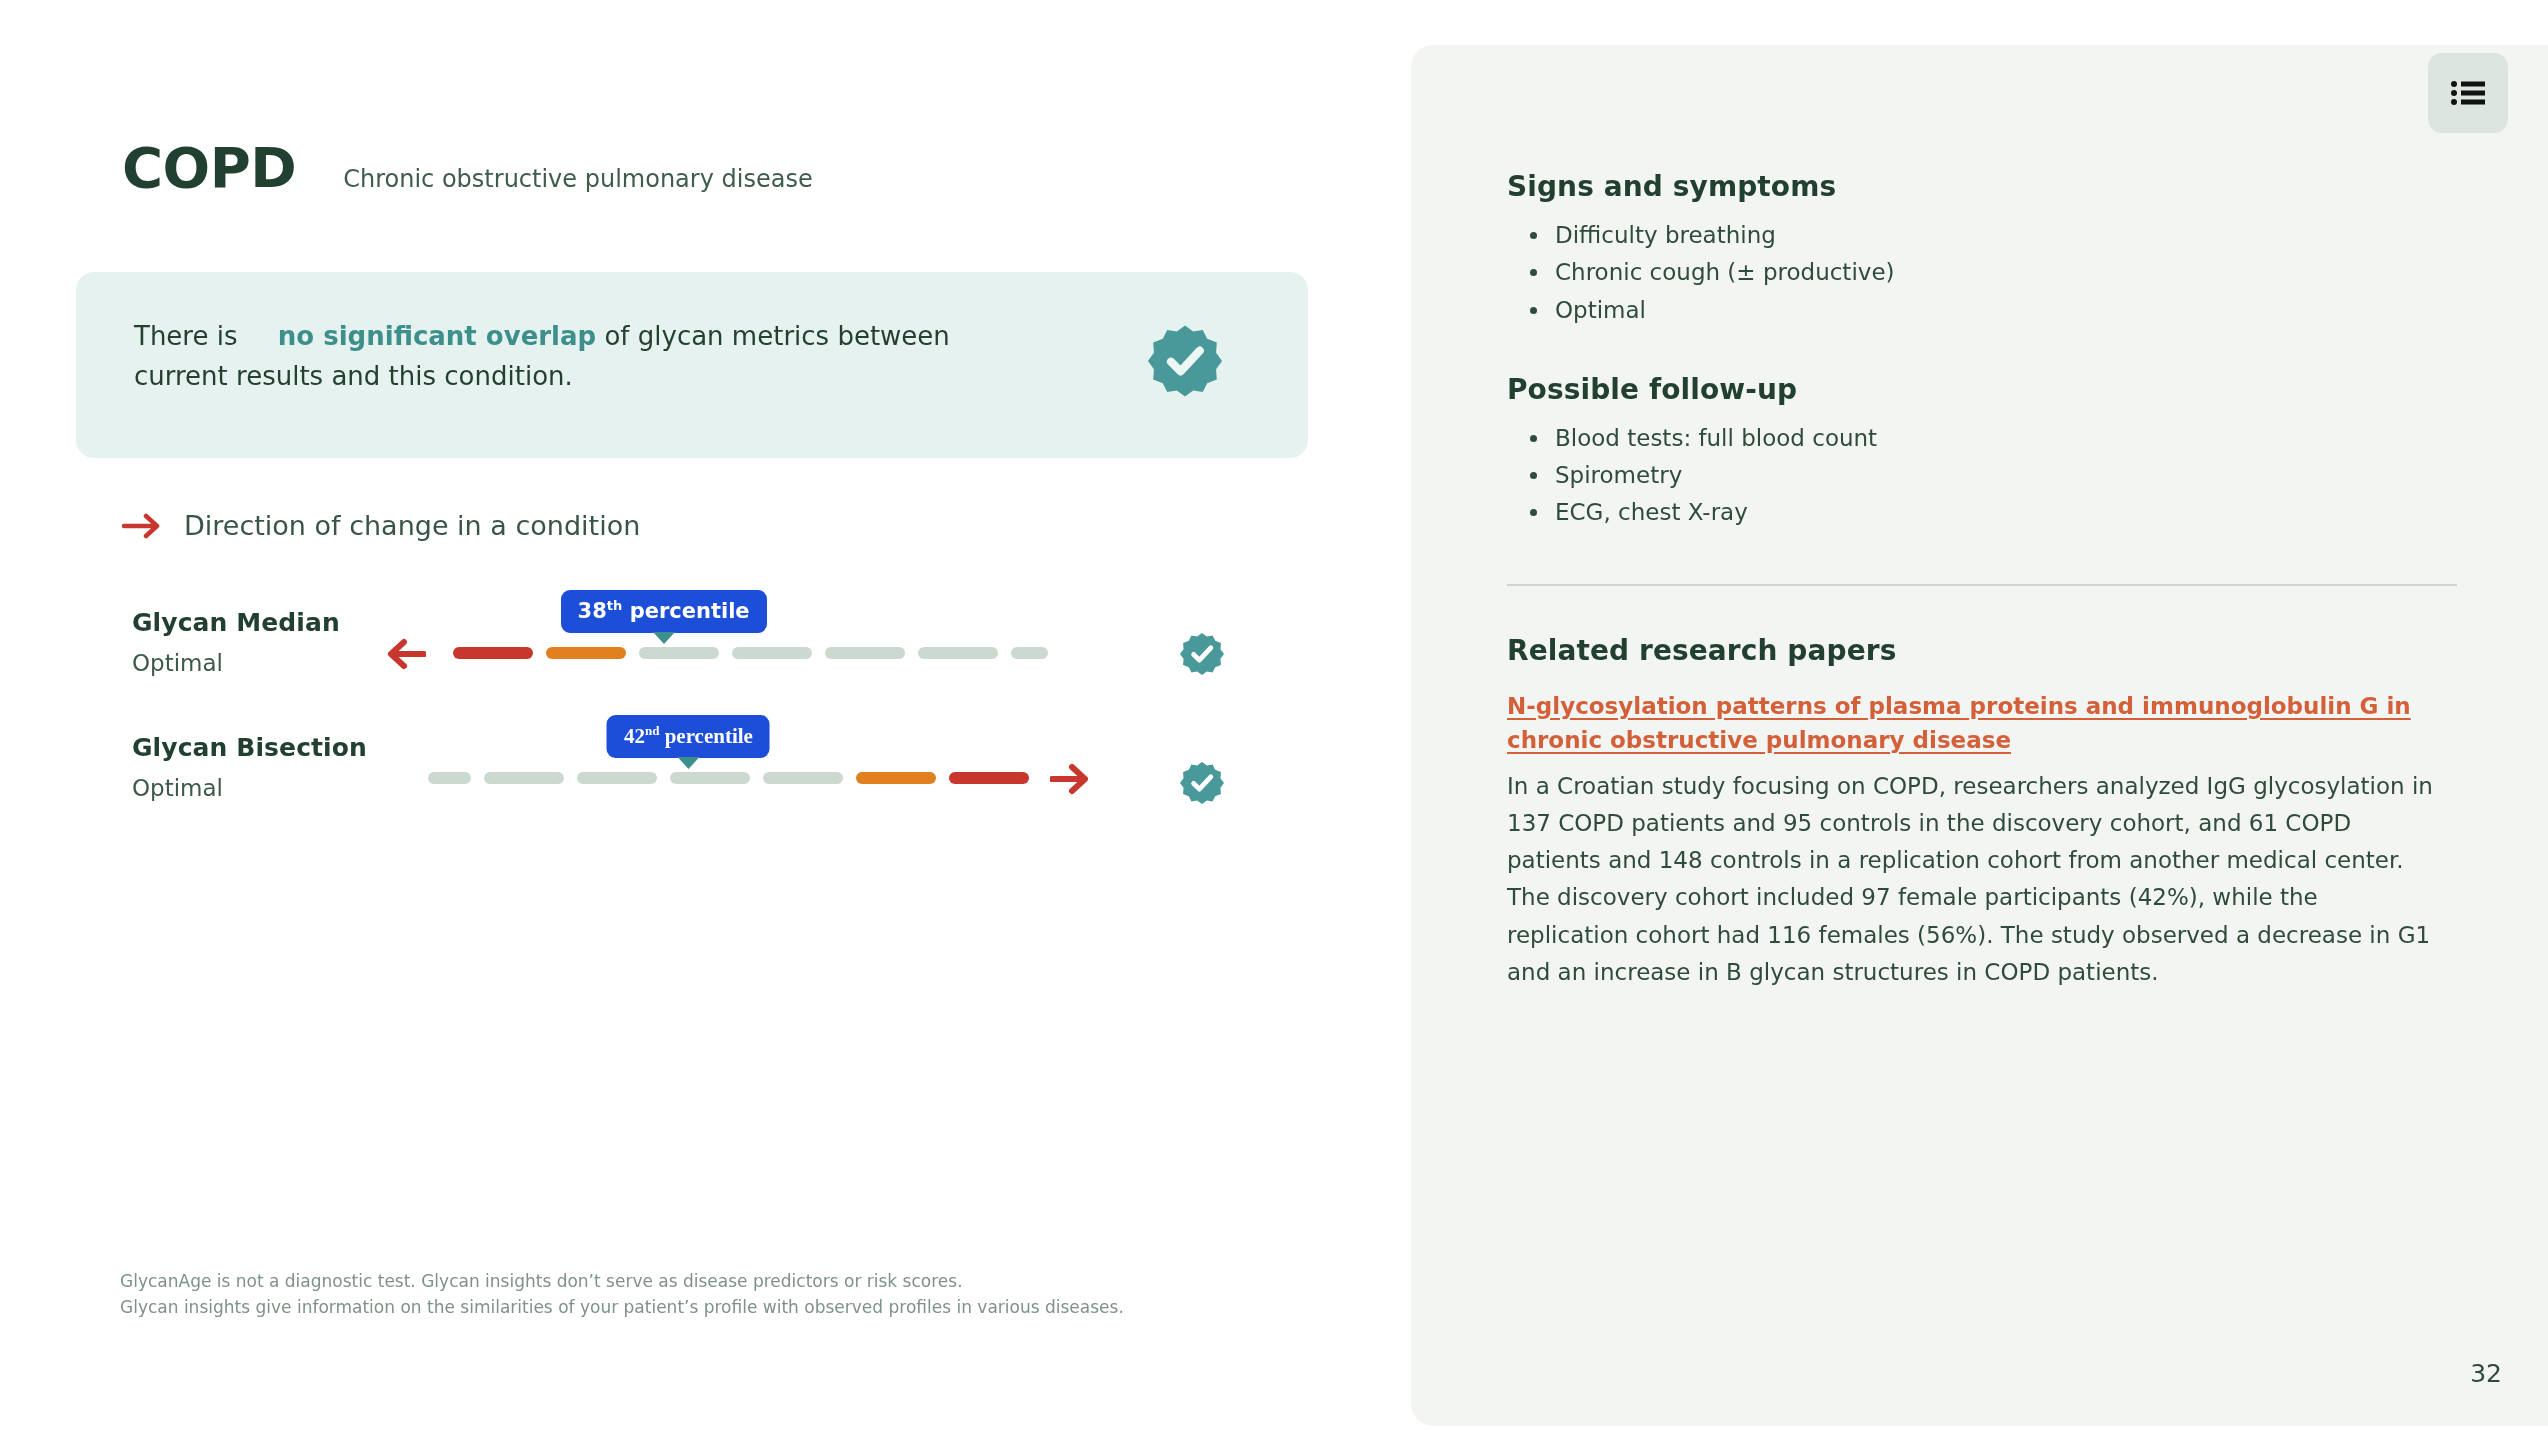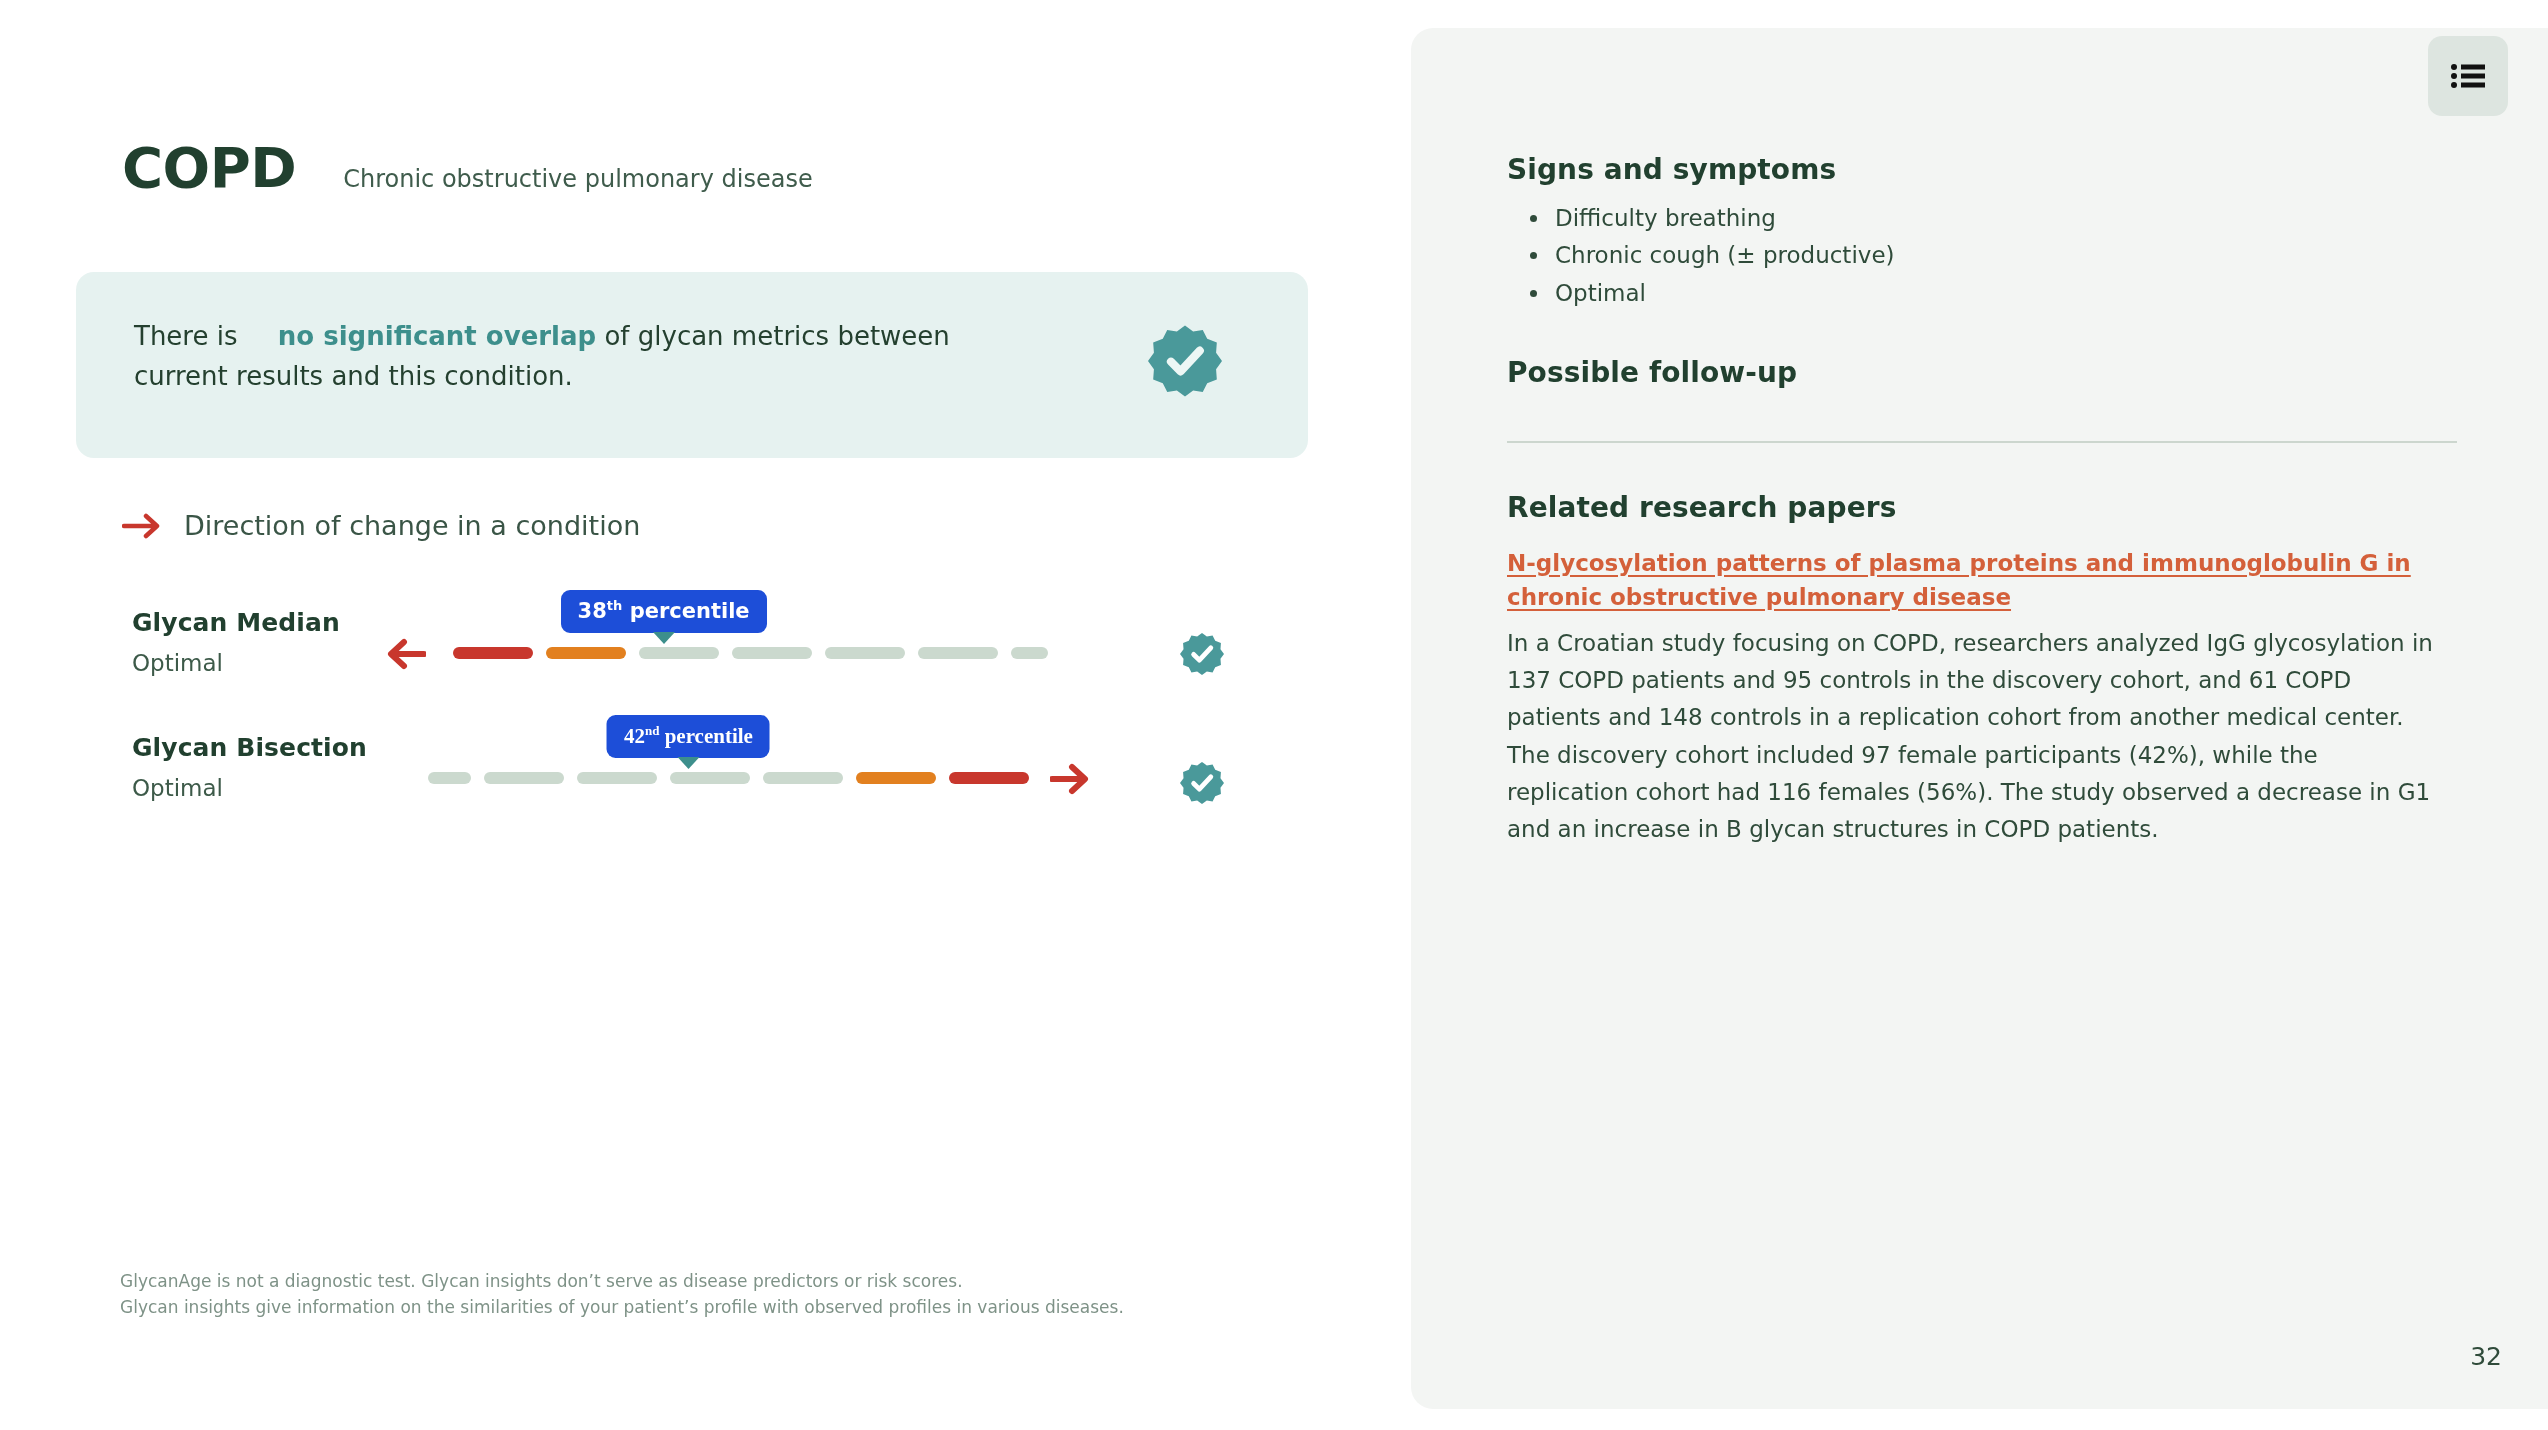--- a/index.html
+++ b/index.html
@@ -193,21 +193,21 @@
     top: 1268px;
     font-size: 17px;
     line-height: 1.55;
     color: #7e9287;
   }
 
   
   .right-panel {
     position: absolute;
     left: 1411px;
-    top: 28px;
+    top: 45px;
     width: 1137px;
     height: 1381px;
     background: #f3f5f3;
     border-top-left-radius: 22px;
     border-bottom-left-radius: 22px;
   }
   .menu-btn {
     position: absolute;
     right: 40px;
     top: 8px;
@@ -396,20 +396,25 @@
   <div class="rp-content">
 
     <h2 class="rp-h2">Signs and symptoms</h2>
     <ul class="rp-list">
       <li>Difficulty breathing</li>
       <li>Chronic cough (± productive)</li>
       <li>Optimal</li>
     </ul>
 
     <h2 class="rp-h2 second">Possible follow-up</h2>
+    <ul class="rp-list">
+      <li>Blood tests: full blood count</li>
+      <li>Spirometry</li>
+      <li>ECG, chest X-ray</li>
+    </ul>
 
     <div class="rp-divider"></div>
 
     <h2 class="rp-h2 third">Related research papers</h2>
     <a class="paper-link" href="#">N-glycosylation patterns of plasma proteins and immunoglobulin G in chronic obstructive pulmonary disease</a>
     <p class="paper-abstract">In a Croatian study focusing on COPD, researchers analyzed IgG glycosylation in 137 COPD patients and 95 controls in the discovery cohort, and 61 COPD patients and 148 controls in a replication cohort from another medical center. The discovery cohort included 97 female participants (42%), while the replication cohort had 116 females (56%). The study observed a decrease in G1 and an increase in B glycan structures in COPD patients.</p>
   </div>
 
   <div class="page-num">32</div>
 </div>

